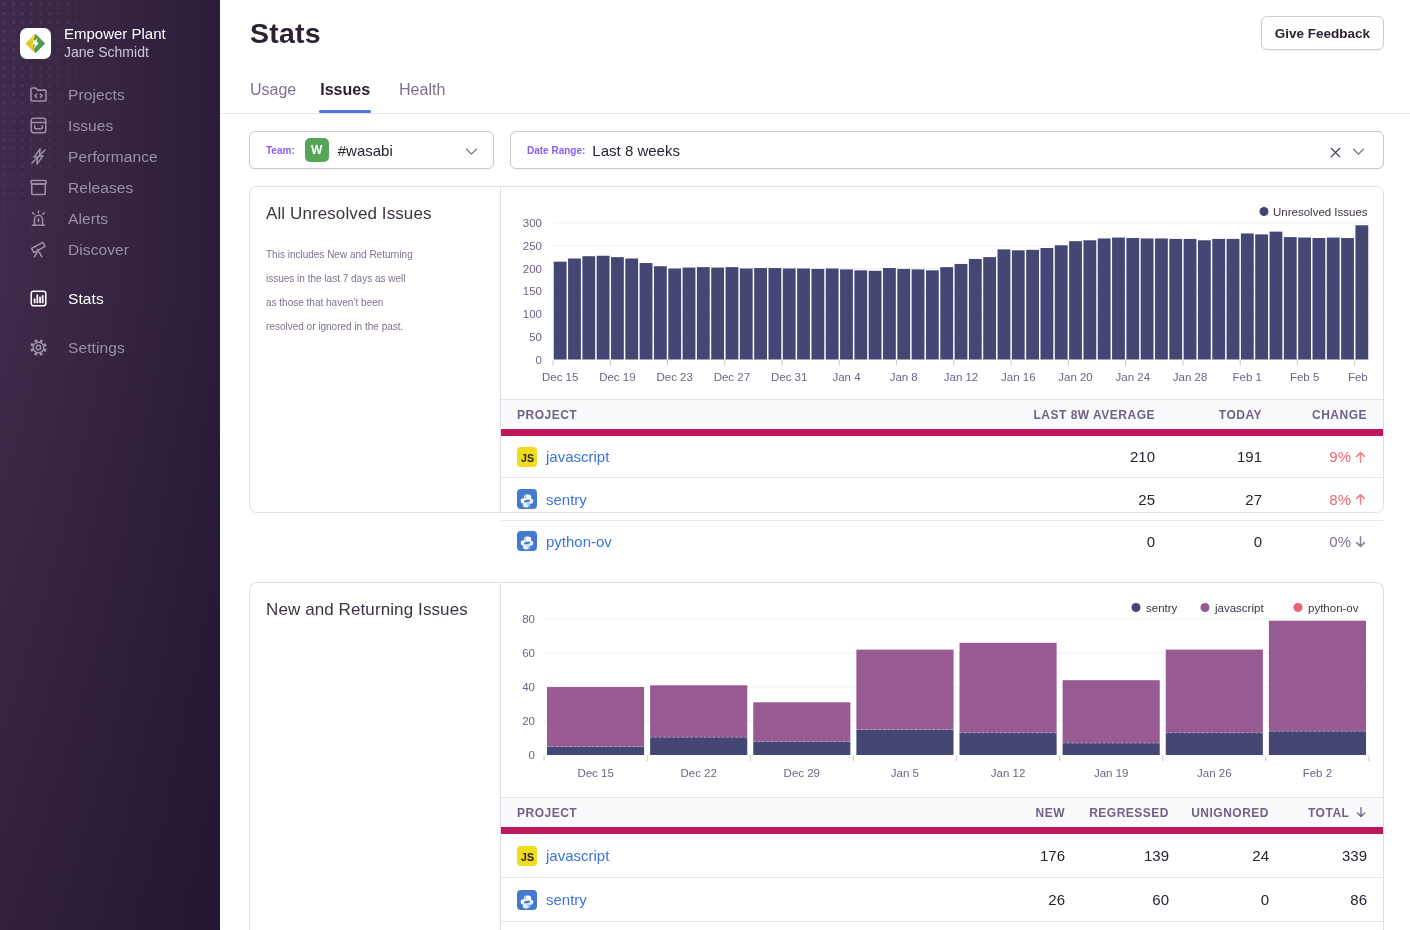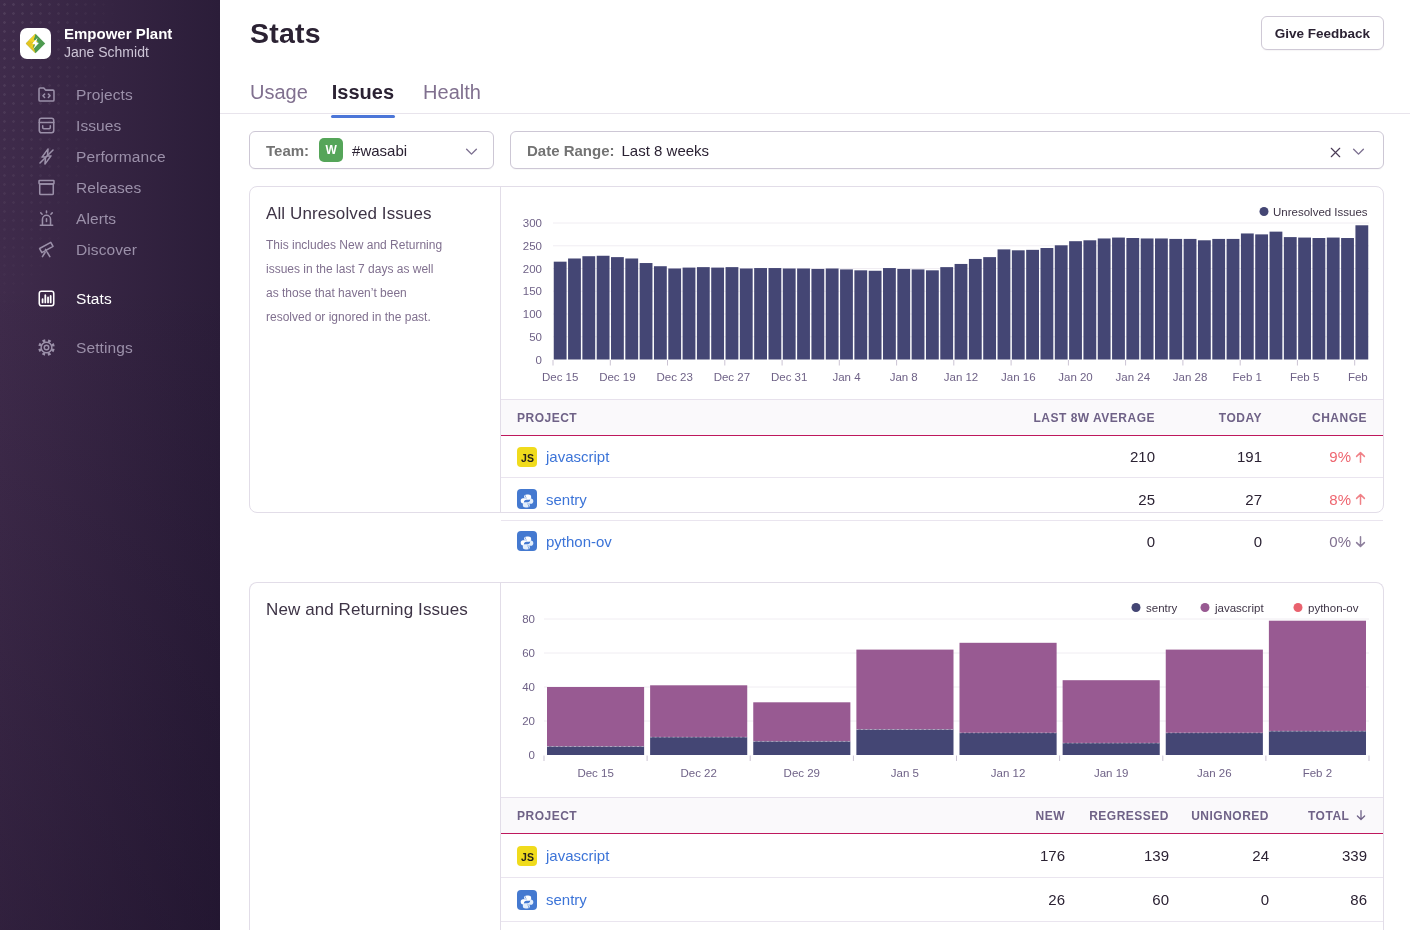--- a/index.html
+++ b/index.html
@@ -1,51 +1,51 @@
 <!DOCTYPE html>
 <html><head><meta charset="utf-8"><title>Stats</title><style>
 *{margin:0;padding:0;box-sizing:border-box}
 html,body{width:1410px;height:930px;overflow:hidden;font-family:"Liberation Sans",sans-serif;background:#fff;position:relative}
 a{text-decoration:none}
 .sidebar{position:absolute;left:0;top:0;width:220px;height:930px;background:linear-gradient(to bottom,rgba(18,9,32,0) 30%,rgba(18,9,32,0.32) 100%),linear-gradient(to right,#3f2b4b,#2b1d39);}
 .sidebar .dots{position:absolute;inset:0;background-image:radial-gradient(circle,rgba(255,255,255,0.11) 1px,transparent 1.6px);background-size:9px 9px;-webkit-mask-image:radial-gradient(ellipse 230px 560px at -30px -30px,rgba(0,0,0,.95),rgba(0,0,0,.35) 48%,transparent 66%);mask-image:radial-gradient(ellipse 230px 560px at -30px -30px,rgba(0,0,0,.95),rgba(0,0,0,.35) 48%,transparent 66%);}
 .org{position:absolute;left:20px;top:25px;display:flex;align-items:center}
 .orgtxt{margin-left:13px}
-.orgname{color:#fff;font-weight:bold;font-size:15px;line-height:18px}
+.orgname{color:#fff;font-weight:normal;font-size:15px;line-height:18px}
 .orguser{color:#cdc5d6;font-size:14px;line-height:17px;margin-top:1px}
-.nav{position:absolute;left:12px;top:79px;width:250px}
+.nav{position:absolute;left:4px;top:79px;width:250px}
 .nav-item{display:flex;align-items:center;height:31px;padding-left:25px}
 .nico{width:19px;height:19px;display:flex;align-items:center;justify-content:center}
 .nlabel{margin-left:20px;font-size:15.5px;color:#9b90a9;letter-spacing:.1px}
 .main{position:absolute;left:220px;top:0;width:1190px;height:930px;background:#fff}
 h1.title{position:absolute;left:30px;top:17px;font-size:28.5px;font-weight:bold;color:#2b2233;letter-spacing:.2px}
 .feedback{position:absolute;right:26px;top:16px;height:34px;border:1px solid #cfc9d6;border-radius:6px;background:#fff;display:flex;align-items:center;padding:0 13px;font-size:13.5px;font-weight:bold;color:#2b2233;box-shadow:0 1px 1px rgba(40,30,60,.04)}
-.tabs{position:absolute;left:30px;top:81px;display:flex;font-size:20px;color:#80708f}
+.tabs{position:absolute;left:30px;top:81px;display:flex;font-size:16px;color:#80708f}
 .tab{margin-right:24px;padding-bottom:14px;position:relative}
 .tab:nth-child(2){margin-right:29px}
 .tab.active{color:#2b2233;font-weight:bold}
 .tab.active:after{content:"";position:absolute;left:-1px;right:-1px;bottom:0;height:3px;border-radius:2px;background:#4c76d8}
 .hline{position:absolute;left:0;top:113px;width:1190px;height:1px;background:#e8e4ec}
 .selbox{position:absolute;top:131px;height:38px;border:1px solid #cdc7d5;border-radius:6px;background:#fff;display:flex;align-items:center;box-shadow:0 1px 1px rgba(40,30,60,.03)}
 .teambox{left:29px;width:245px}
 .datebox{left:290px;width:874px}
-.sel-label{font-weight:bold;color:#737373;font-size:15px}
+.sel-label{font-weight:bold;color:#8b5cf6;font-size:10px}
 .wbadge{width:24px;height:24px;border-radius:5px;background:#55a559;color:#fff;font-size:12px;font-weight:bold;display:flex;align-items:center;justify-content:center;margin:0 9px 0 10px}
 .selval{font-size:15px;color:#2b2233}
 .panel{position:absolute;left:29px;width:1135px;border:1px solid #e2dde8;border-radius:8px;background:#fff}
 .p1{top:186px;height:327px}
 .p2{top:582px;height:390px;border-bottom:none}
 .pleft{position:absolute;left:0;top:0;bottom:0;width:251px;border-right:1px solid #e2dde8;border-radius:8px 0 0 8px}
 .ptitle{margin:17px 16px 0 16px;font-size:17px;font-weight:normal;color:#3e3446;letter-spacing:.1px}
-.pdesc{margin:9px 16px 0 16px;font-size:12px;line-height:24px;color:#80708f}
+.pdesc{margin:19px 16px 0 16px;font-size:10px;line-height:24px;color:#80708f}
 .pright{position:absolute;left:251px;top:0;right:0;bottom:0}
 .tbl{position:absolute;left:0;right:0;font-size:15px}
 .t1{top:212px}
 .t2{top:214px}
-.thead{display:grid;height:37px;align-items:center;background:#faf9fb;border-top:1px solid #e7e1ec;border-bottom:1px solid #be185d;color:#6f6287;font-size:12px;font-weight:bold;letter-spacing:.5px}
+.thead{display:grid;height:37px;align-items:center;background:#faf9fb;border-top:1px solid #e7e1ec;border-bottom:7px solid #be185d;color:#6f6287;font-size:12px;font-weight:bold;letter-spacing:.5px}
 .t1 .thead,.t1 .trow{grid-template-columns:1fr 140px 107px 105px;padding:0 16px}
 .t2 .thead,.t2 .trow{grid-template-columns:1fr 110px 104px 100px 98px;padding:0 16px}
 .t2 .trow{height:44px}
 .trow{display:grid;height:42px;align-items:center;border-bottom:1px solid #eae5ef}
 .t1 .trow:nth-child(3){height:43px}
 .t1 .trow:last-child{border-bottom:none;height:40px}
 .th.r,.td.r{text-align:right}
 .proj{display:flex;align-items:center}
 .picon{width:20px;height:20px;border-radius:4px;display:inline-flex;justify-content:center;overflow:hidden}
 .plink{color:#3c74d8;margin-left:9px;font-size:15px}

